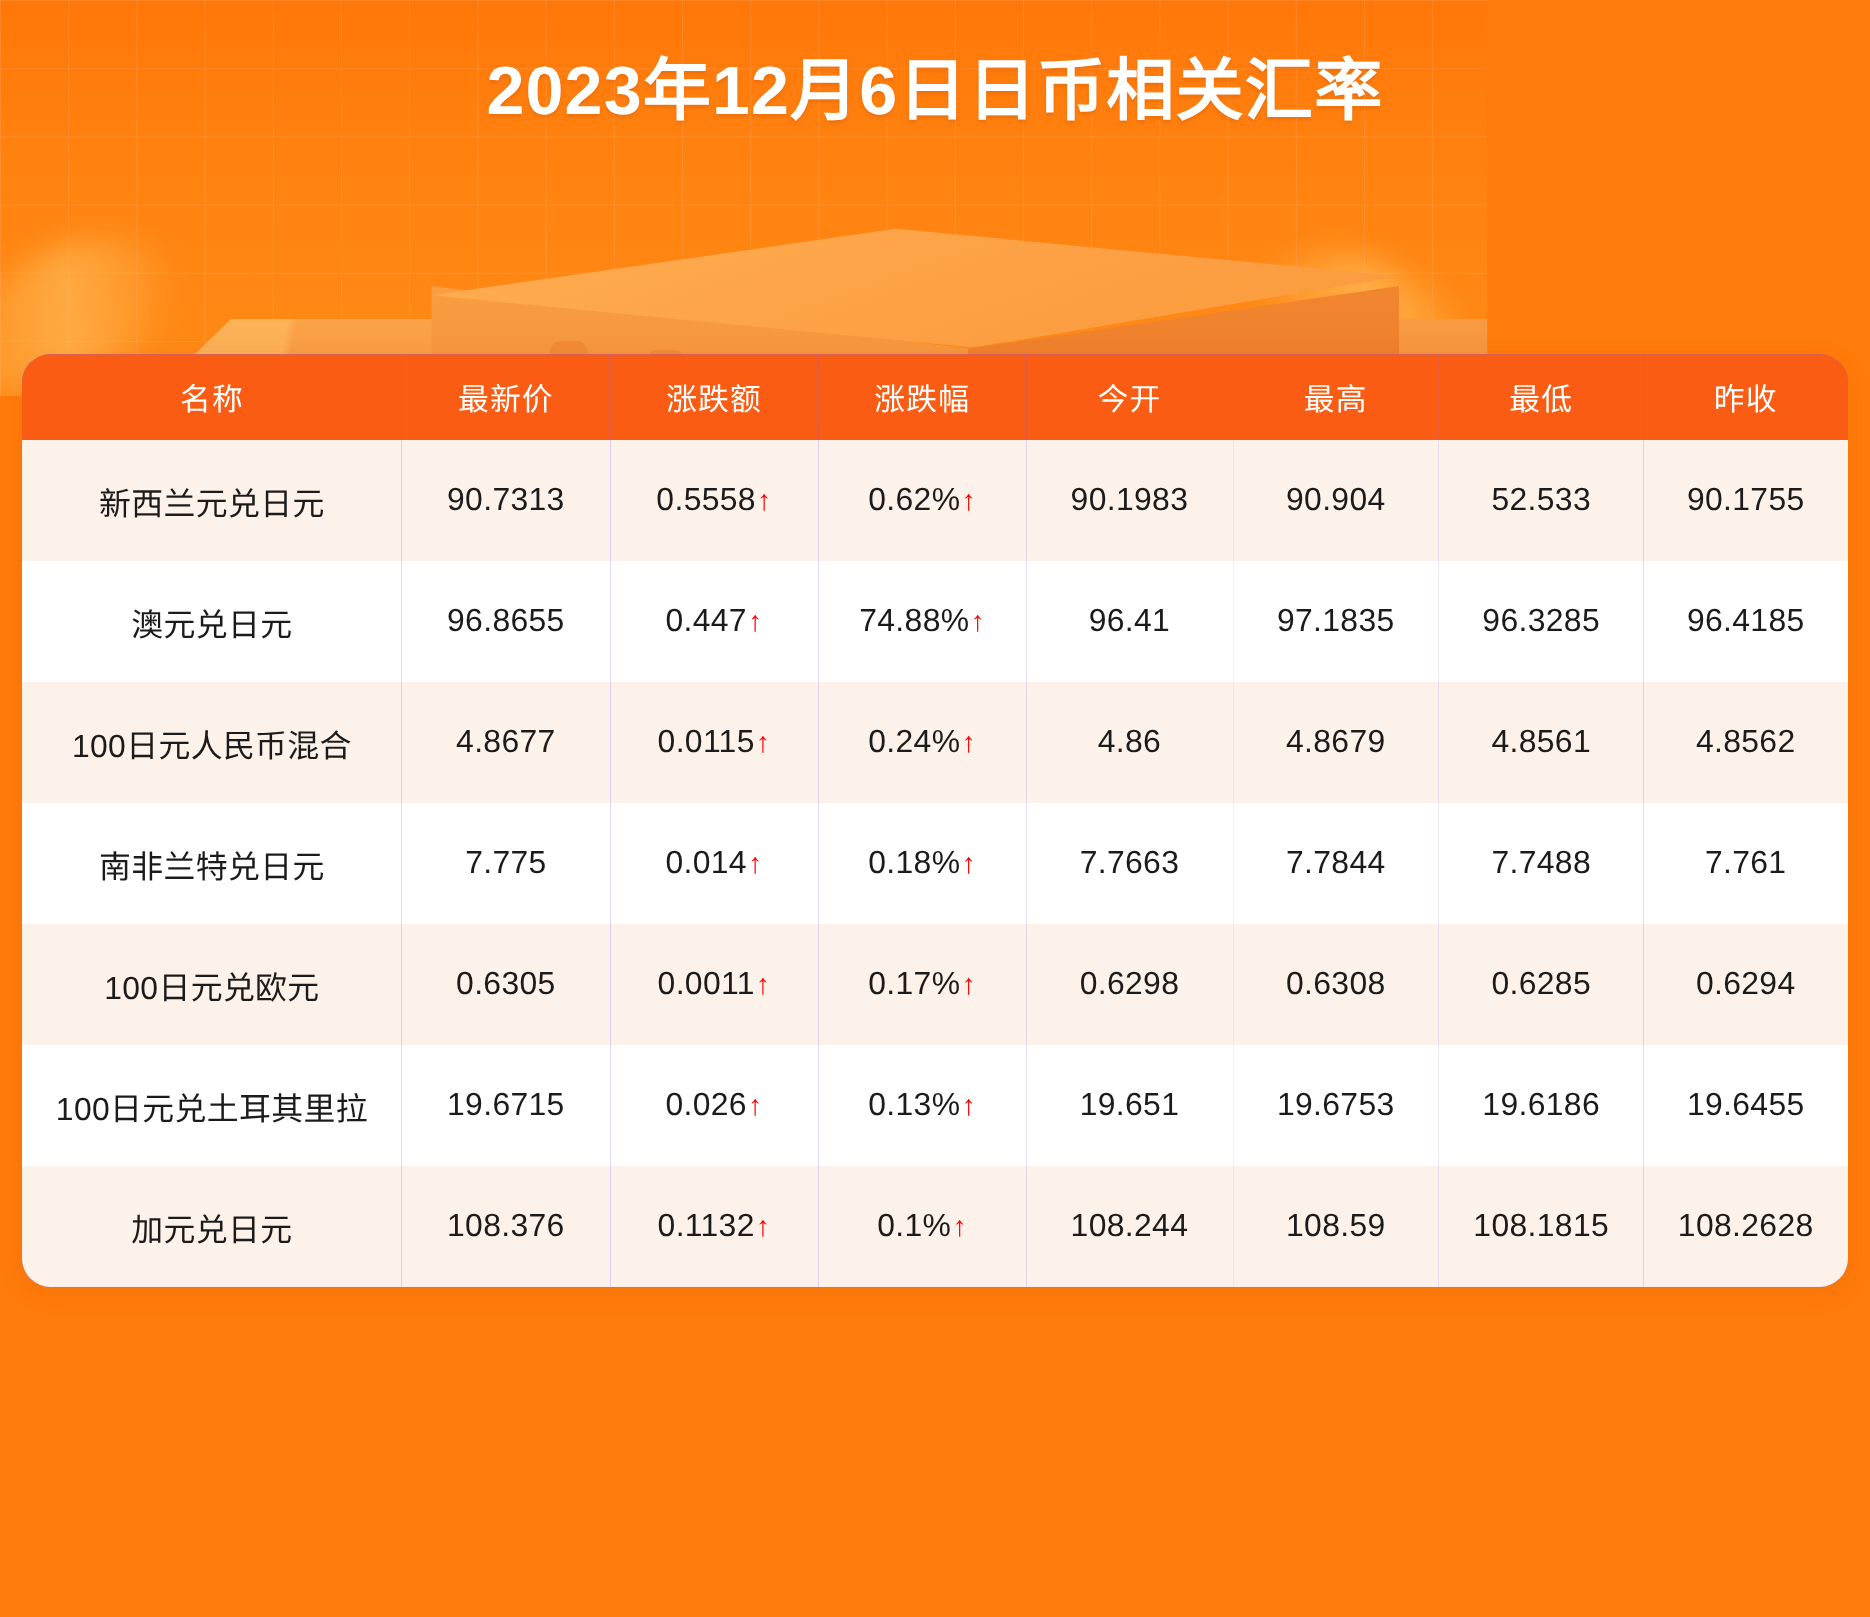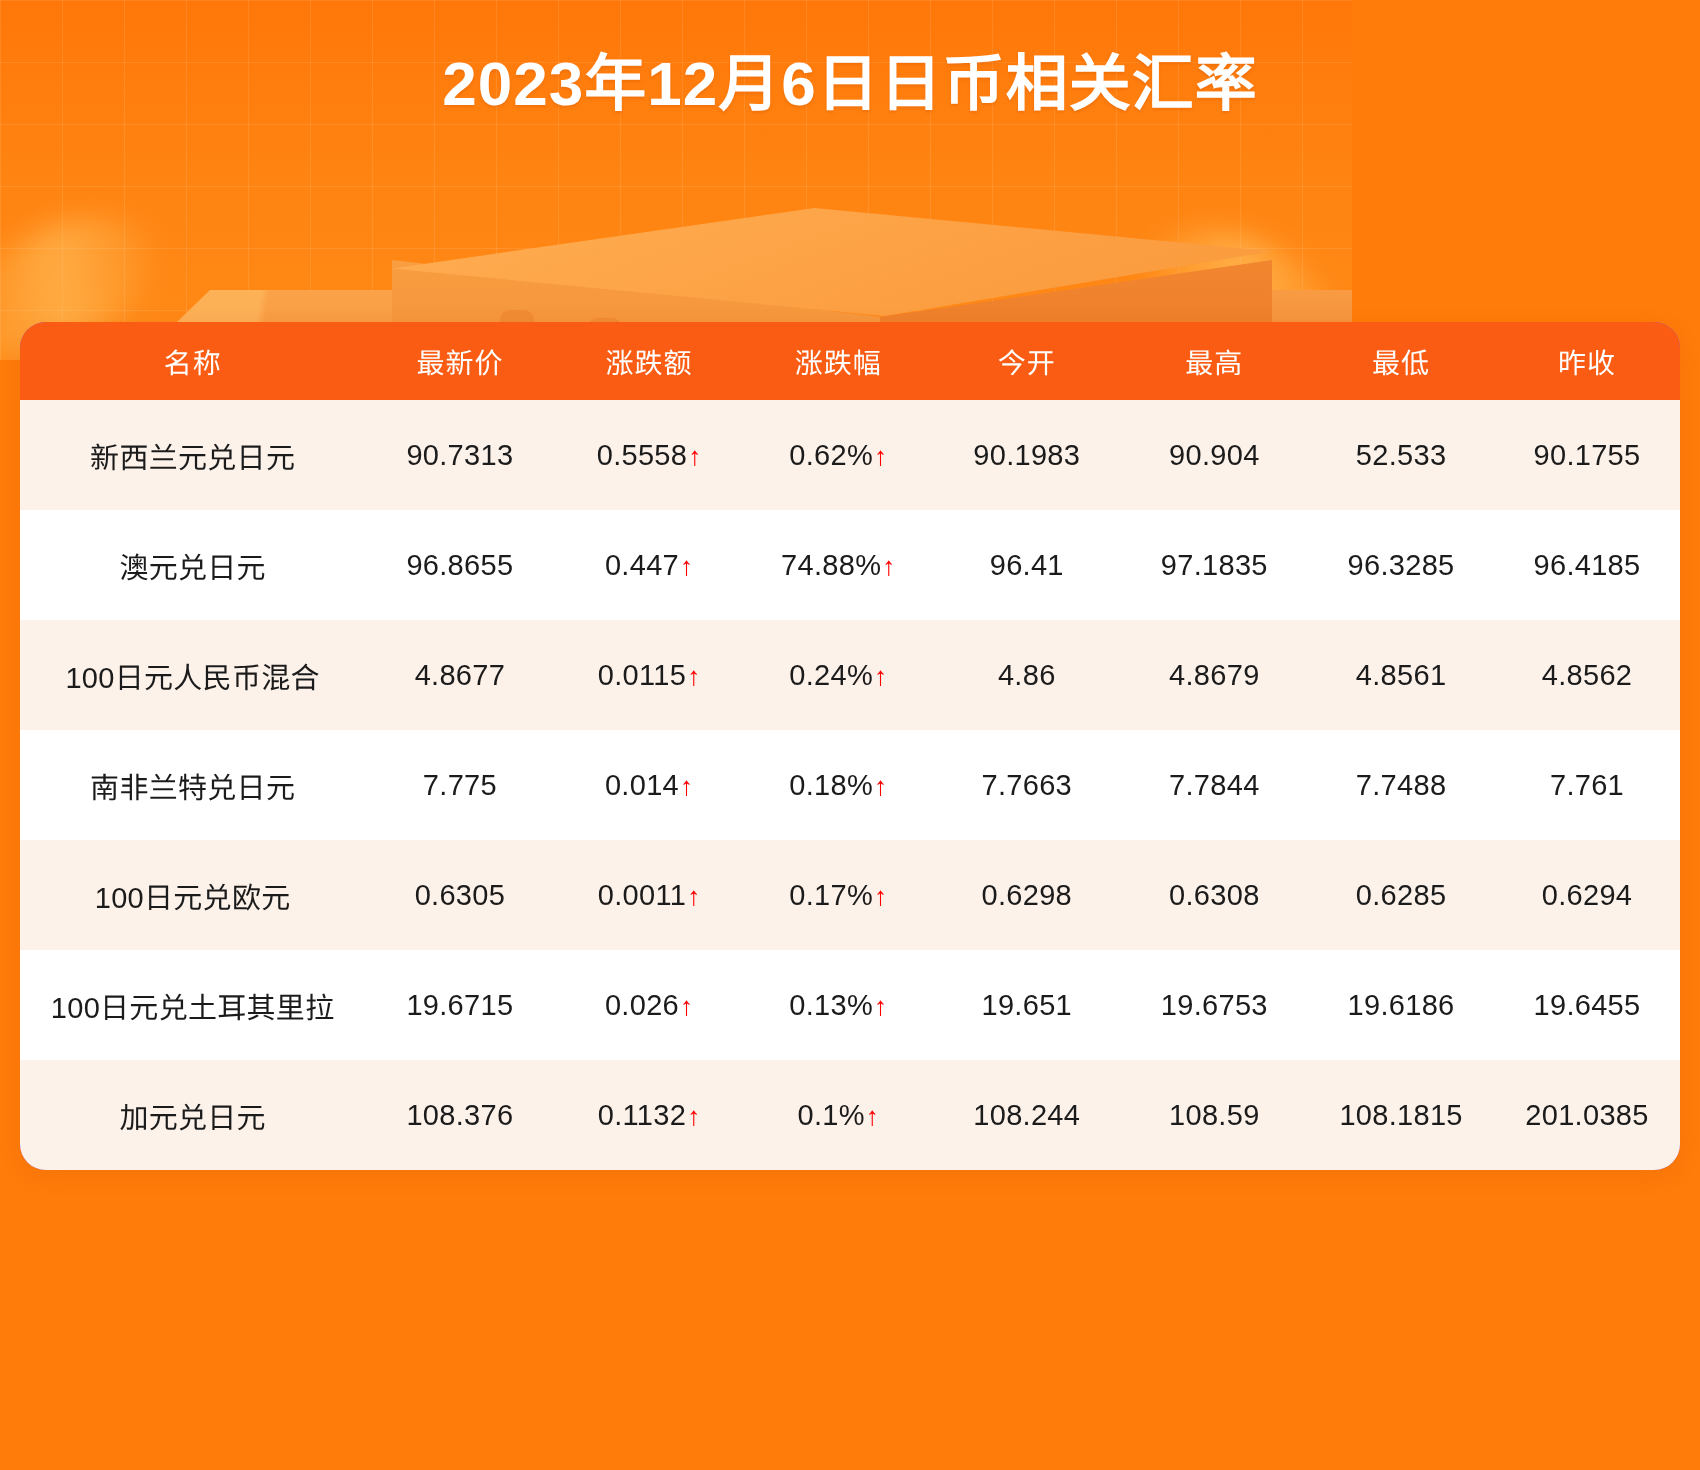--- a/index.html
+++ b/index.html
@@ -324,21 +324,21 @@
         </tr>
 
         <tr>
           <td class="name">加元兑日元</td>
           <td class="up">108.376</td>
           <td class="up"><span>0.1132</span><span class="arrow">↑</span></td>
           <td class="up"><span>0.1%</span><span class="arrow">↑</span></td>
           <td>108.244</td>
           <td>108.59</td>
           <td>108.1815</td>
-          <td>201.0385</td>
+          <td>108.2628</td>
         </tr>
 
 
       </tbody>
     </table>
   </div>
 
 
 
 </div>

